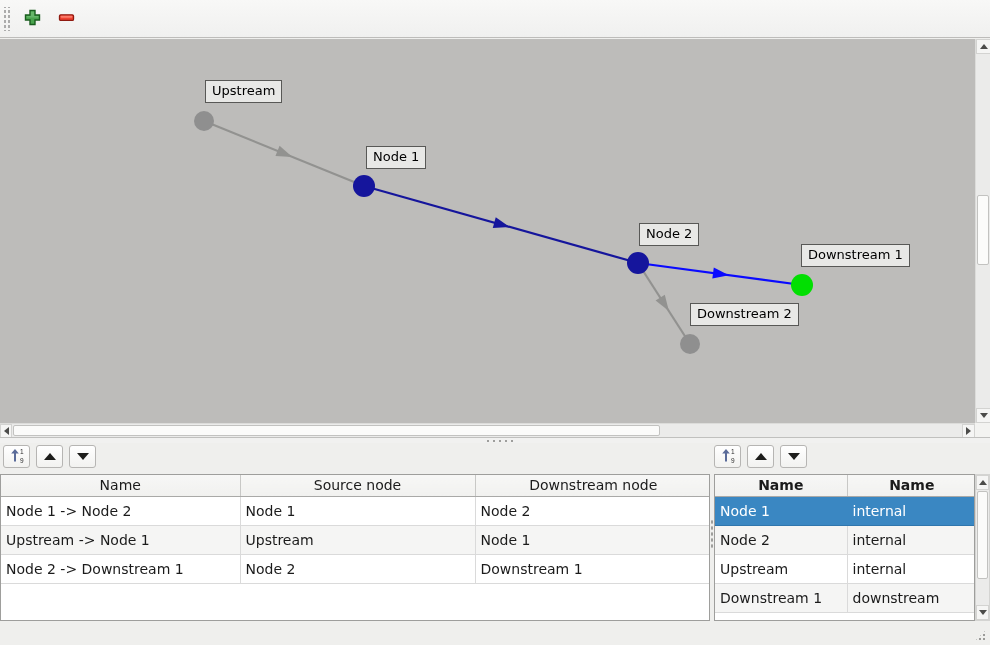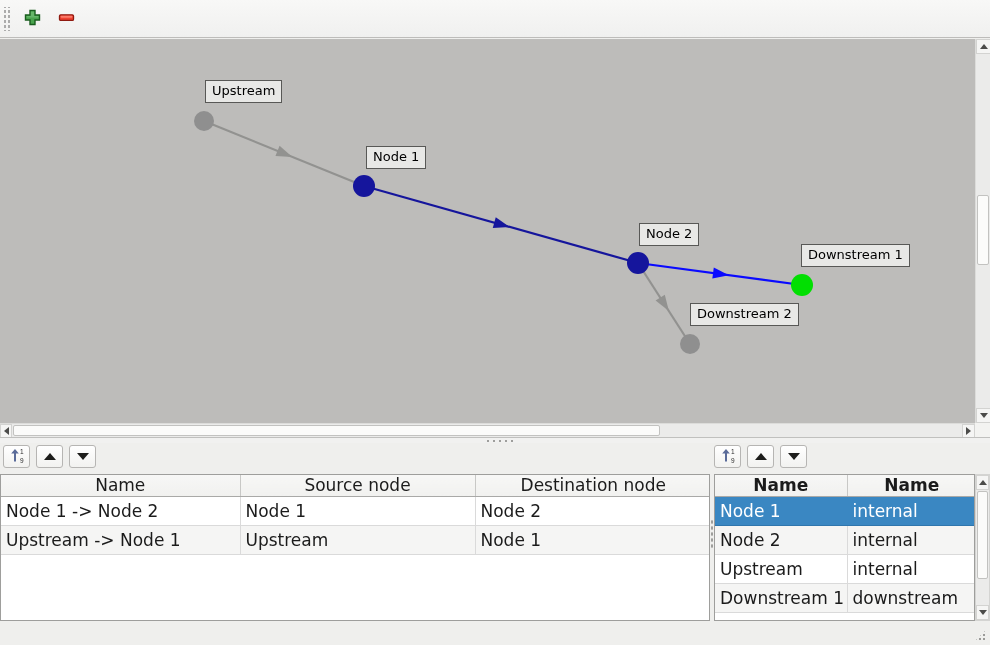--- a/index.html
+++ b/index.html
@@ -55,21 +55,21 @@
   .btn-row.left-pane { left:3px; }
   .btn-row.right-pane { left:714px; }
   .small-btn { width:27px; height:23px; background:linear-gradient(#ffffff,#f2f2f0); border:1px solid #b6b5b3;
                border-radius:3px; display:flex; align-items:center; justify-content:center; cursor:default; }
   .tri-up-b   { width:0; height:0; border-left:6px solid transparent; border-right:6px solid transparent; border-bottom:7px solid #1d1d1b; }
   .tri-down-b { width:0; height:0; border-left:6px solid transparent; border-right:6px solid transparent; border-top:7px solid #1d1d1b; }
 
   .tablebox { position:absolute; top:31px; background:#fff; border:1px solid #9e9e9c; overflow:hidden; }
   .tablebox.left  { left:0; width:710px; height:147px; }
   .tablebox.right { left:714px; width:261px; height:147px; }
-  table { border-collapse:collapse; table-layout:fixed; width:100%; font-size:17px; }
+  table { border-collapse:collapse; table-layout:fixed; width:100%; font-size:14px; }
   th { height:21px; background:linear-gradient(#f7f7f6,#f1f1ef); border-right:1px solid #c8c8c6;
        border-bottom:1px solid #a9a9a7; text-align:center; font-weight:normal; padding:0 4px; overflow:hidden; }
   th:last-child { border-right:none; }
   #node-table th { font-weight:bold; }
   td { height:29px; padding:0 5px; border-right:1px solid #dadada; border-bottom:1px solid #dadada;
        overflow:hidden; white-space:nowrap; }
   td:last-child { border-right:none; }
   tbody tr:nth-child(even) td { background:#f5f5f4; }
   tbody tr.selected td { background:#3a87c2; color:#ffffff; border-right-color:#3a87c2; border-bottom-color:#2f76ad; }
 
@@ -202,33 +202,38 @@
       <table id="edge-table">
         <colgroup>
             <col style="width:239px">
             <col style="width:235px">
             <col style="width:236px">
           </colgroup>
       <thead>
             <tr>
               <th>Name</th>
               <th>Source node</th>
-              <th>Destination node</th>
+              <th>Downstream node</th>
             </tr>
           </thead>
           <tbody>
             <tr>
               <td>Node 1 -&gt; Node 2</td>
               <td>Node 1</td>
               <td>Node 2</td>
             </tr>
             <tr>
               <td>Upstream -&gt; Node 1</td>
               <td>Upstream</td>
               <td>Node 1</td>
+            </tr>
+            <tr>
+              <td>Node 2 -&gt; Downstream 1</td>
+              <td>Node 2</td>
+              <td>Downstream 1</td>
             </tr>
           </tbody>
         </table>
     </div>
 
     <div class="v-splitter">
         <div class="dots"></div>
       </div>
 
     <div class="tablebox right">

